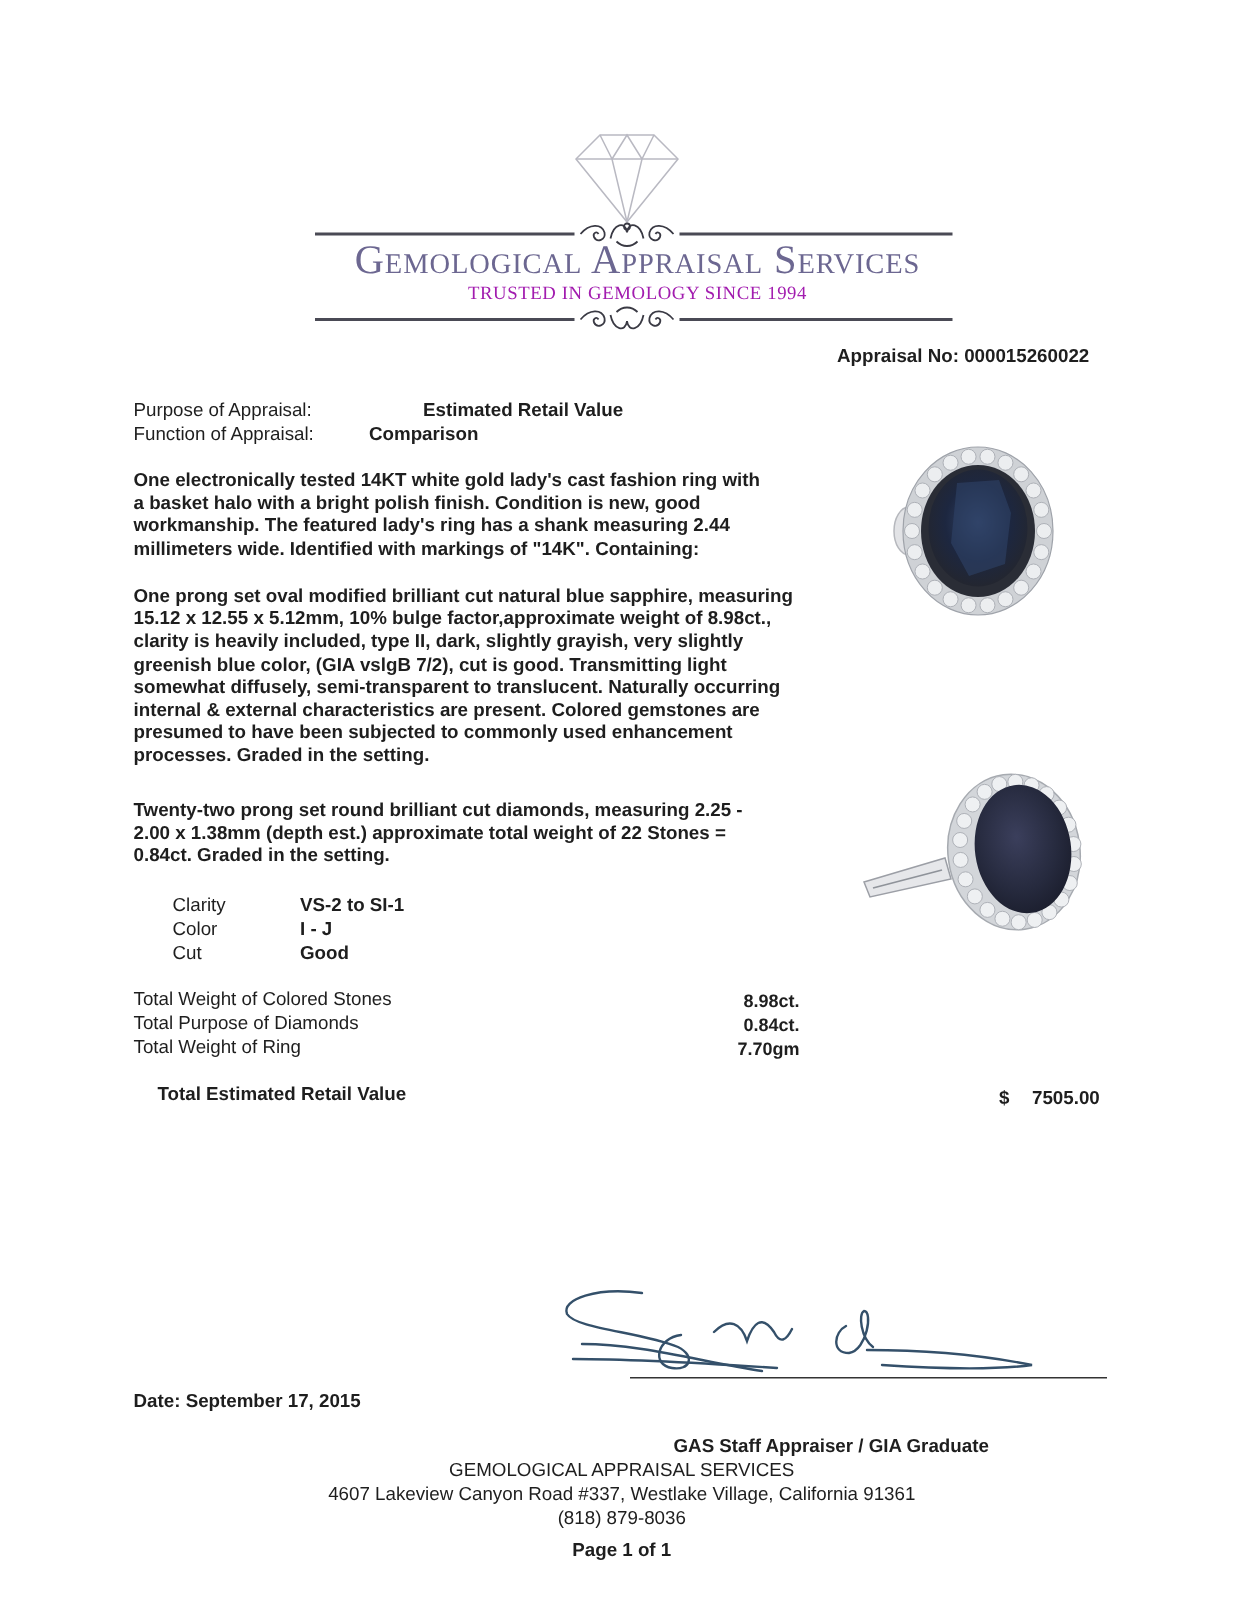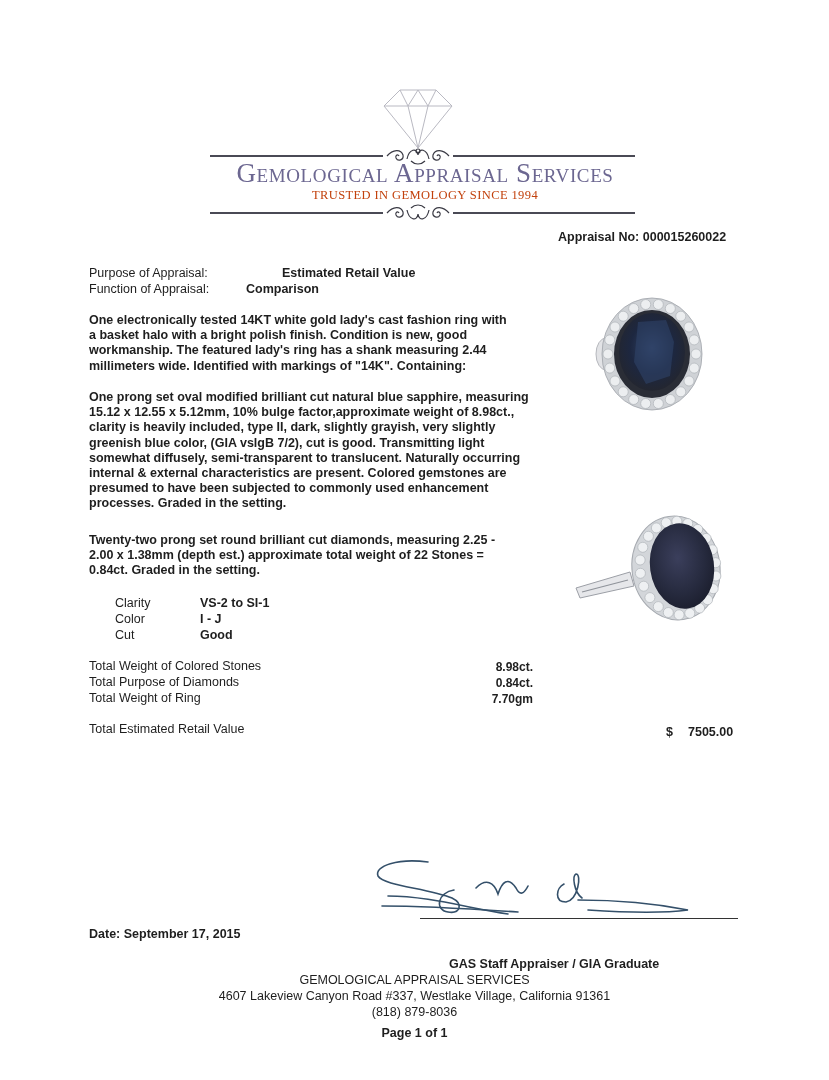--- a/index.html
+++ b/index.html
@@ -8,37 +8,37 @@
     .abs { position: absolute; }
 
     
     .logo-diamond { left: 382px; top: 88px; width: 72px; height: 62px; }
     .logo-rule { height: 1.5px; background: #4a4a55; }
     .logo-title { left: 200px; top: 158px; width: 450px; text-align: center;
                   font-family: "Liberation Serif", serif; font-size: 27px; letter-spacing: 0.6px;
                   color: #6c6791; font-variant: small-caps; white-space: nowrap; }
     .logo-tagline { left: 200px; top: 188px; width: 450px; text-align: center;
                     font-family: "Liberation Serif", serif; font-size: 12.5px; letter-spacing: 0.4px;
-                    color: #c2410c; white-space: nowrap; }
+                    color: #a21caf; white-space: nowrap; }
     .flourish { width: 66px; height: 22px; }
 
     .appraisal-no { left: 558px; top: 230px; font-weight: bold; font-size: 12.5px; white-space: nowrap; }
 
     .kv-label { font-size: 12.5px; white-space: nowrap; }
     .kv-value { font-size: 12.5px; font-weight: bold; white-space: nowrap; }
 
     .para { left: 89px; width: 450px; font-size: 12.5px; line-height: 15.2px; font-weight: bold; }
 
     .grade-label { left: 115px; font-size: 12.5px; }
     .grade-value { left: 200px; font-size: 12.5px; font-weight: bold; }
 
     .total-label { left: 89px; font-size: 12.5px; white-space: nowrap; }
     .total-value { font-size: 12px; font-weight: bold; white-space: nowrap; text-align: right; right: 296px; }
 
-    .grand-label { left: 89px; top: 722px; font-size: 12.5px; font-weight: normal; white-space: nowrap; }
+    .grand-label { left: 105px; top: 722px; font-size: 12.5px; font-weight: bold; white-space: nowrap; }
     .grand-currency { left: 666px; top: 725px; font-size: 12.5px; font-weight: bold; }
     .grand-value { left: 688px; top: 725px; font-size: 12.5px; font-weight: bold; }
 
     .ring-photo { overflow: visible; }
 
     .date { left: 89px; top: 927px; font-size: 12.5px; font-weight: bold; white-space: nowrap; }
     .sig-line { left: 420px; top: 918px; width: 318px; height: 1px; background: #333; }
     .sig-title { left: 424px; top: 957px; font-size: 12.5px; font-weight: bold; white-space: nowrap; margin-left: 25px; }
 
     .footer { left: 0; width: 829px; text-align: center; font-size: 12.5px; white-space: nowrap; }

